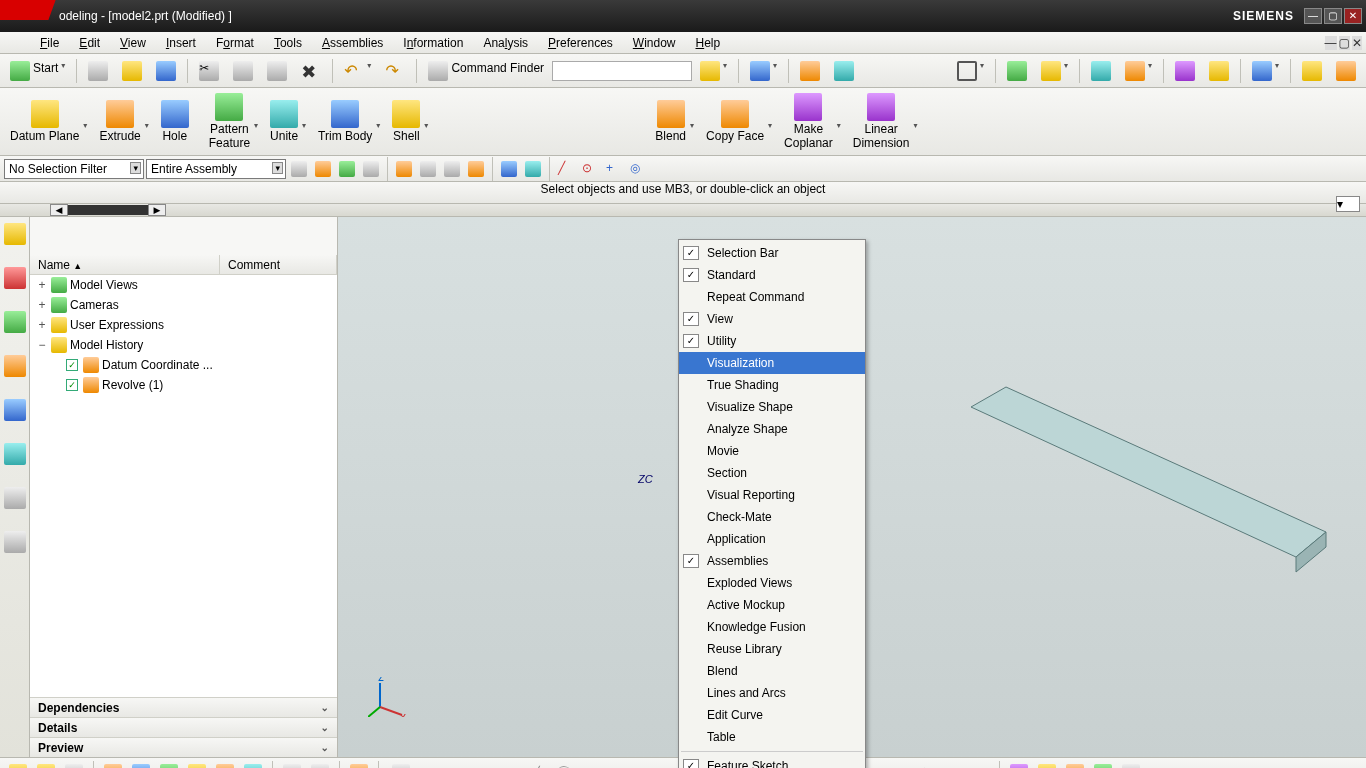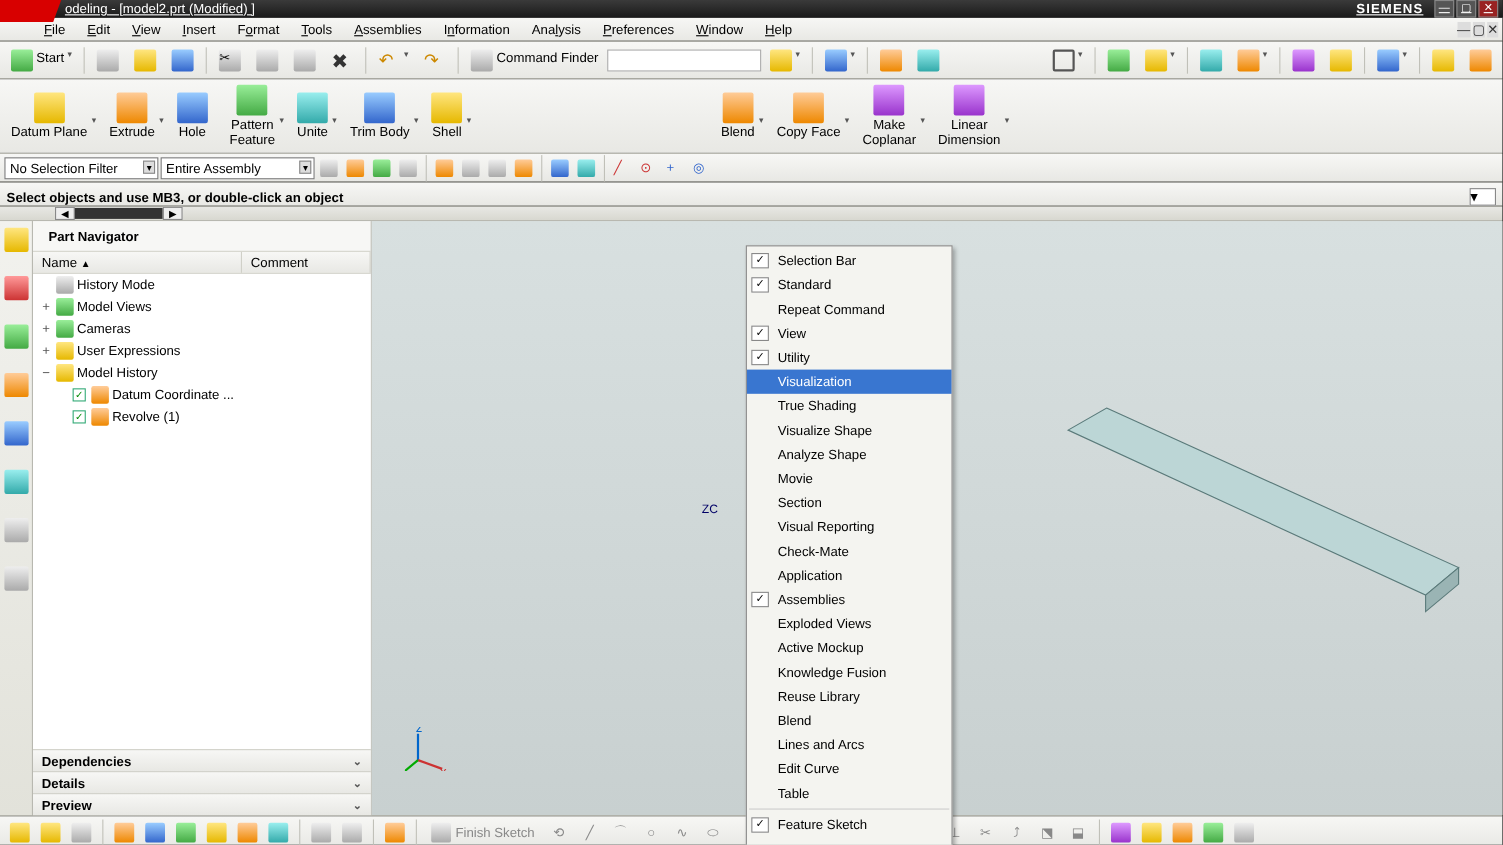--- a/index.html
+++ b/index.html
@@ -1,17 +1,17 @@
 <!DOCTYPE html>
 <html><head>
 <meta charset="utf-8">
 <style>
 * { margin: 0; padding: 0; box-sizing: border-box; font-family: "Segoe UI", Tahoma, sans-serif; font-size: 12px; user-select: none; }
 html, body { width: 1366px; height: 768px; overflow: hidden; background: #000; }
-.titlebar { height: 16px; background: linear-gradient(#3a3a3a,#1a1a1a); color: #fff; display: flex; align-items: center; padding: 0 4px; position: relative; text-decoration: underline; }
+.titlebar { height: 32px; background: linear-gradient(#3a3a3a,#1a1a1a); color: #fff; display: flex; align-items: center; padding: 0 4px; position: relative; }
 .titlebar .ribbon { position: absolute; left: 0; top: 0; width: 60px; height: 20px; background: #d80000; transform: skewX(-20deg) translateX(-8px); }
 .titlebar .title { margin-left: 55px; }
 .titlebar .siemens { margin-left: auto; font-weight: bold; margin-right: 8px; letter-spacing: 1px; }
 .titlebar .winbtn { width: 18px; height: 16px; background: #555; border: 1px solid #888; margin-left: 2px; text-align: center; line-height: 14px; font-size: 10px; }
 .menubar { height: 22px; background: linear-gradient(#f7f7f5,#e8e8e4); border-bottom: 1px solid #b8b8b0; display: flex; align-items: center; padding-left: 30px; }
 .menubar span { padding: 3px 10px; }
 .menubar span u { text-decoration: underline; }
 .toolbar1 { height: 34px; background: linear-gradient(#f7f7f5,#e8e8e4); border-bottom: 1px solid #b8b8b0; display: flex; align-items: center; padding: 0 4px; gap: 2px; }
 .tbtn { padding: 2px 6px; display: flex; align-items: flex-start; gap: 3px; }
 .tbtn .ico { width: 20px; height: 20px; display: inline-block; }
@@ -19,42 +19,42 @@
 .arrow-down { font-size: 8px; color: #555; }
 .cmdfinder { width: 140px; height: 20px; border: 1px solid #aaa; background: #fff; }
 .ribbon-tools { height: 68px; background: linear-gradient(#f7f7f5,#e8e8e4); border-bottom: 1px solid #b8b8b0; display: flex; align-items: center; }
 .rtool { display: flex; flex-direction: column; align-items: center; justify-content: center; padding: 0 10px; height: 60px; position: relative; text-align: center; line-height: 1.1; }
 .rtool .ico { width: 28px; height: 28px; margin-bottom: 2px; }
 .rtool .dd { position: absolute; right: 2px; top: 50%; font-size: 8px; color: #555; }
 .toolbar3 { height: 26px; background: linear-gradient(#f7f7f5,#e8e8e4); border-bottom: 1px solid #b8b8b0; display: flex; align-items: center; padding: 0 4px; gap: 2px; }
 .sel { height: 20px; border: 1px solid #7a7a7a; background: #fff; padding: 0 18px 0 4px; position: relative; display: flex; align-items: center; }
 .sel::after { content: "▾"; position: absolute; right: 2px; top: 2px; font-size: 9px; background: #ddd; padding: 0 2px; border: 1px solid #888; }
 .sbtn { width: 22px; height: 22px; display: flex; align-items: center; justify-content: center; }
-.promptbar { height: 22px; background: linear-gradient(#f7f7f5,#e8e8e4); border-bottom: 1px solid #b8b8b0; display: flex; align-items: flex-end; padding: 0 6px; font-weight: bold; }
+.promptbar { height: 22px; background: linear-gradient(#f7f7f5,#e8e8e4); border-bottom: 1px solid #b8b8b0; display: flex; align-items: center; padding: 0 6px; font-weight: normal; flex-direction: column; }
 .promptbar .pbox { margin-left: auto; width: 24px; height: 16px; border: 1px solid #888; background: #fff; }
 .workspace { position: relative; height: 540px; background: #e8e8e4; display: flex; }
 .tabstrip { height: 13px; background: linear-gradient(#e8e8e4,#d8d8d0); display: flex; align-items: center; padding: 0 50px; border-bottom: 1px solid #b8b8b0; }
 .tabstrip .tab { background: #333; height: 10px; width: 80px; }
 .tabstrip .scroller { width: 18px; height: 12px; border: 1px solid #888; background: #eee; text-align: center; line-height: 10px; font-size: 9px; }
 .leftdock { width: 30px; background: linear-gradient(#f2f2ee,#e2e2da); border-right: 1px solid #b8b8b0; display: flex; flex-direction: column; align-items: center; padding-top: 6px; gap: 22px; }
 .leftdock .dico { width: 22px; height: 22px; }
 .navpanel { width: 308px; background: #f7f7f5; border-right: 1px solid #b8b8b0; display: flex; flex-direction: column; }
 .navpanel .hdr { height: 28px; display: flex; align-items: center; padding: 0 8px; gap: 6px; font-weight: bold; border-bottom: 1px solid #d0d0c8; }
-.navpanel .cols { height: 20px; display: flex; border-bottom: 1px solid #d0d0c8; background: linear-gradient(#f7f7f5,#e8e8e4); }
+.navpanel .cols { height: 20px; display: flex; border-bottom: 1px solid #d0d0c8; background: linear-gradient(#f7f7f5,#e8e8e4); margin-top: 38px; }
 .navpanel .cols div { padding: 3px 8px; border-right: 1px solid #d0d0c8; }
 .navpanel .tree { flex: 1; background: #fff; overflow: auto; }
 .navpanel .tree .row { display: flex; align-items: center; height: 20px; padding-left: 4px; }
 .navpanel .tree .row .exp { width: 12px; text-align: center; color: #555; }
 .navpanel .tree .row .rico { width: 16px; height: 16px; margin: 0 3px; }
 .navpanel .tree .row .chk { width: 12px; height: 12px; border: 1px solid #3a7; background: #fff; margin-right: 2px; display: flex; align-items: center; justify-content: center; font-size: 9px; color: #080; }
 .navpanel .sect { height: 20px; border-top: 1px solid #d0d0c8; background: linear-gradient(#f7f7f5,#e8e8e4); display: flex; align-items: center; padding: 0 8px; font-weight: bold; }
 .navpanel .sect .chev { margin-left: auto; font-size: 10px; color: #555; }
 .viewport { flex: 1; background: linear-gradient(#d8e0e0,#c8d0d0); position: relative; }
 .triad { position: absolute; left: 30px; bottom: 40px; width: 40px; height: 40px; }
-.originlbl { position: absolute; left: 300px; top: 256px; font-size: 11px; color: #006; }
+.originlbl { position: absolute; left: 300px; top: 256px; font-size: 11px; color: #006; font-style: italic; }
 .solid { position: absolute; right: 30px; top: 160px; }
 .bottombar { height: 30px; background: linear-gradient(#f7f7f5,#e8e8e4); border-top: 1px solid #b8b8b0; display: flex; align-items: center; padding: 0 6px; gap: 4px; }
 .bottombar .bbtn { width: 24px; height: 24px; display: flex; align-items: center; justify-content: center; }
 .bottombar .fsketch { color: #888; padding: 0 6px; display: flex; align-items: center; gap: 4px; }
 .contextmenu { position: absolute; left: 678px; top: 22px; width: 188px; background: #f4f4f0; border: 1px solid #888; box-shadow: 2px 2px 4px rgba(0,0,0,0.3); z-index: 100; padding: 2px 0; }
 .contextmenu .mi { height: 22px; display: flex; align-items: center; padding: 0 8px 0 4px; }
 .contextmenu .mi .chkbox { width: 16px; height: 14px; border: 1px solid #888; background: #fff; margin-right: 8px; text-align: center; line-height: 12px; font-size: 10px; }
 .contextmenu .mi .spacer { width: 24px; }
 .contextmenu .mi.hi { background: #3976d0; color: #fff; }
 .contextmenu .msep { height: 1px; background: #ccc; margin: 3px 2px; }
@@ -316,34 +316,25 @@
     <span class="dico i-red"></span>
     <span class="dico i-green"></span>
     <span class="dico i-orange"></span>
     <span class="dico i-blue"></span>
     <span class="dico i-cyan"></span>
     <span class="dico i-gray"></span>
     <span class="dico i-gray"></span>
   </div>
 
   <div class="navpanel">
-    <div class="hdr">
-      <span class="rico i-yellow"></span>
-      <span>Part Navigator</span>
-    </div>
     <div class="cols">
       <div style="width:190px"><span>Name</span> <span style="font-size:9px">▲</span></div>
       <div style="flex:1">Comment</div>
     </div>
     <div class="tree" id="tree">
-        <div class="row" style="padding-left: 6px;">
-          <span class="exp"></span>
-          <span class="rico i-gray"></span>
-          <span>History Mode</span>
-        </div>
         <div class="row" style="padding-left: 6px;">
           <span class="exp">+</span>
           <span class="rico i-green"></span>
           <span>Model Views</span>
         </div>
         <div class="row" style="padding-left: 6px;">
           <span class="exp">+</span>
           <span class="rico i-green"></span>
           <span>Cameras</span>
         </div>

